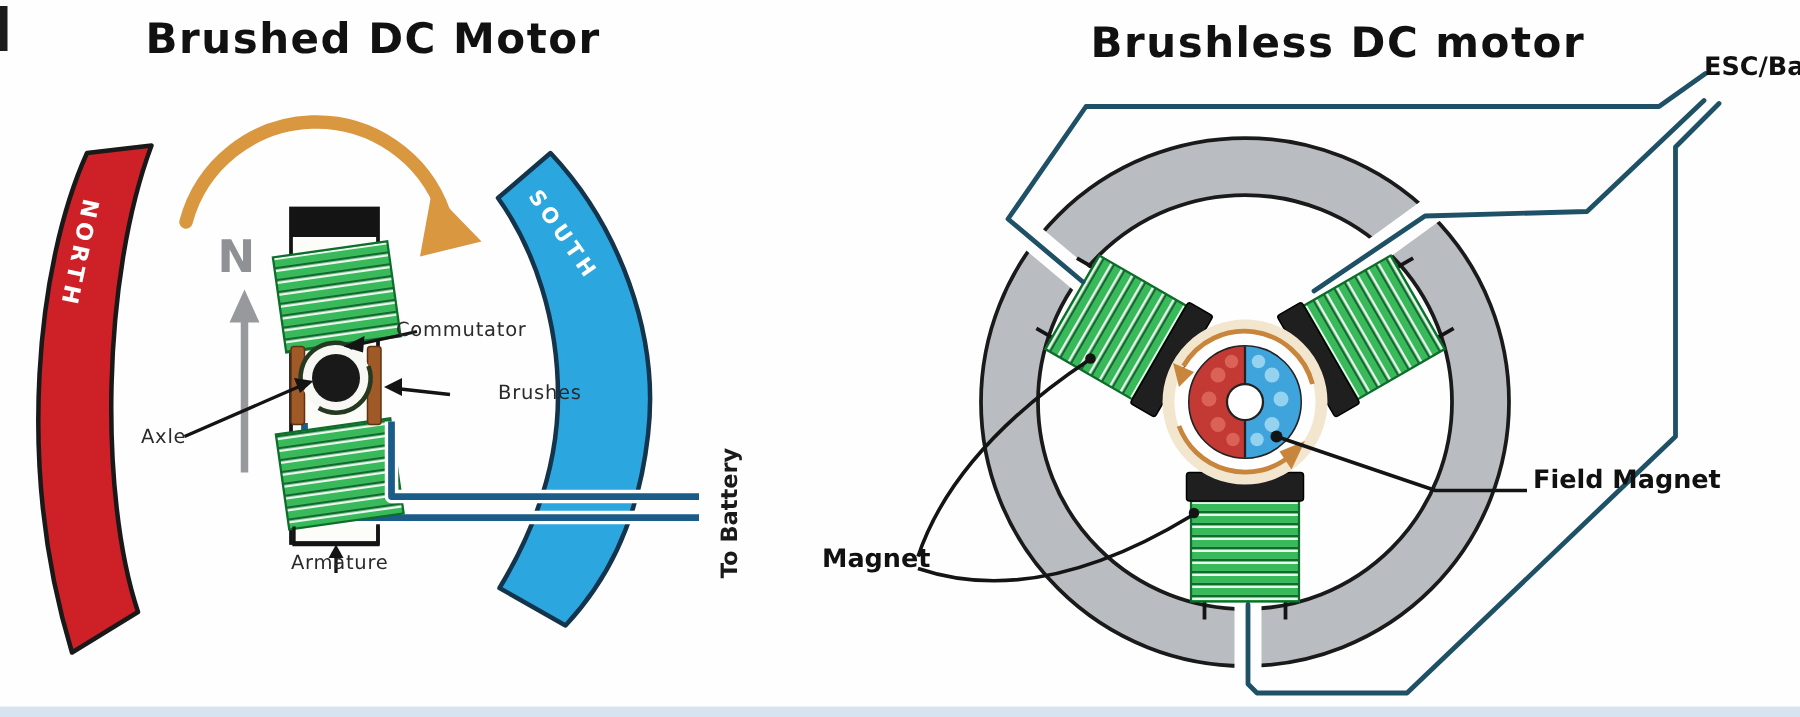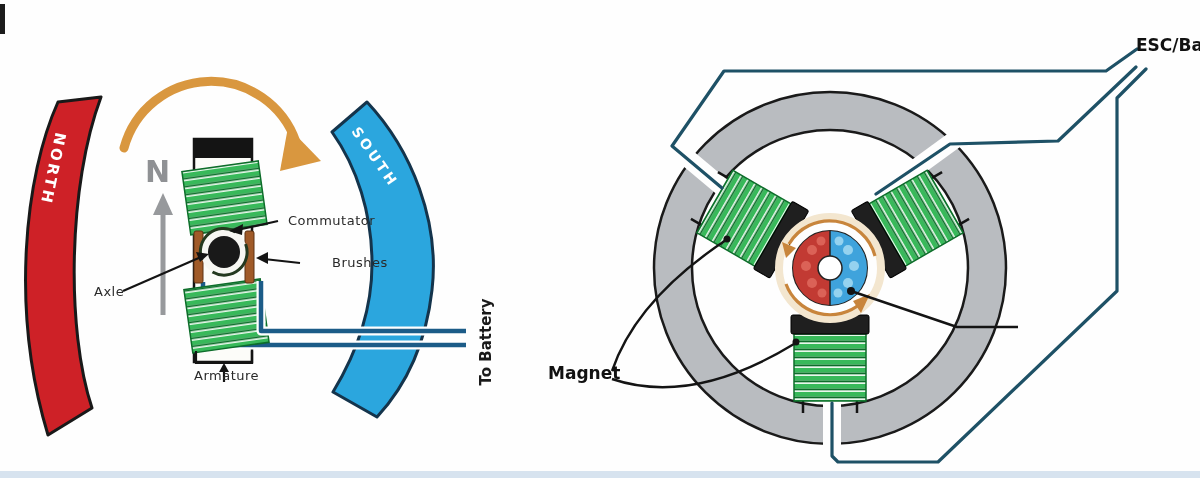--- a/index.html
+++ b/index.html
@@ -10,21 +10,21 @@
   .stage svg{position:absolute;left:0;top:0;}
   .lbl{position:absolute;color:#1a1a1a;white-space:nowrap;}
   .title{font-size:28px;font-weight:700;letter-spacing:1px;color:#111;}
   .maglbl{font-weight:700;color:#ffffff;text-align:center;letter-spacing:3px;}
   .small{font-size:13px;color:#2a2a2a;letter-spacing:.5px;}
   .boldlbl{font-size:17px;font-weight:700;color:#111;}
   #lbl-north{left:11px;top:160px;width:84px;font-size:15px;transform:rotate(102deg);}
   #lbl-south{left:333px;top:149px;width:84px;font-size:14px;transform:rotate(55deg);}
   #lbl-n-marker{left:145px;top:154px;font-size:30px;font-weight:700;color:#8f9194;}
   #lbl-tobattery{left:431px;top:333px;width:110px;text-align:center;font-size:15px;font-weight:700;transform:rotate(-90deg);}
-  #lbl-commutator{left:288px;top:213px;}
+  #lbl-commutator{left:264px;top:213px;}
   #lbl-brushes{left:302px;top:255px;margin-left:30px;}
   #lbl-axle{left:94px;top:284px;}
   #lbl-armature{left:194px;top:368px;width:64px;text-align:center;}
   #lbl-coils{left:548px;top:363px;}
   #lbl-fieldmagnet{left:1022px;top:310px;}
   #lbl-esc{left:1136px;top:35px;}
   #title-left{left:97px;top:9px;}
   #title-right{left:727px;top:12px;}
 </style>
 </head>
@@ -147,26 +147,29 @@
 
       <path d="M 851,291 L 957,327 L 1018,327" fill="none" stroke="#141414" stroke-width="2.4" stroke-linejoin="round"></path>
       <circle cx="851" cy="291" r="4" fill="#141414"></circle>
       <path d="M 612,371 Q 636,300 726,240" fill="none" stroke="#141414" stroke-width="2.4"></path>
       <circle cx="727" cy="239" r="3.5" fill="#141414"></circle>
       <path d="M 612,379 Q 692,406 794,344" fill="none" stroke="#141414" stroke-width="2.4"></path>
       <circle cx="796" cy="342" r="3.5" fill="#141414"></circle>
     </g>
   </svg>
 
+  <div class="lbl title" id="title-left">Brushed DC Motor</div>
+  <div class="lbl title" id="title-right">Brushless DC motor</div>
 
   <div class="lbl maglbl" id="lbl-north">NORTH</div>
   <div class="lbl maglbl" id="lbl-south">SOUTH</div>
   <div class="lbl" id="lbl-n-marker">N</div>
   <div class="lbl" id="lbl-tobattery">To Battery</div>
 
   <div class="lbl small" id="lbl-commutator">Commutator</div>
   <div class="lbl small" id="lbl-brushes">Brushes</div>
   <div class="lbl small" id="lbl-axle">Axle</div>
   <div class="lbl small" id="lbl-armature">Armature</div>
 
   <div class="lbl boldlbl" id="lbl-coils">Magnet</div>
+  <div class="lbl boldlbl" id="lbl-fieldmagnet">Field Magnet</div>
   <div class="lbl boldlbl" id="lbl-esc">ESC/Ba</div>
 </div>
 
 </body></html>

